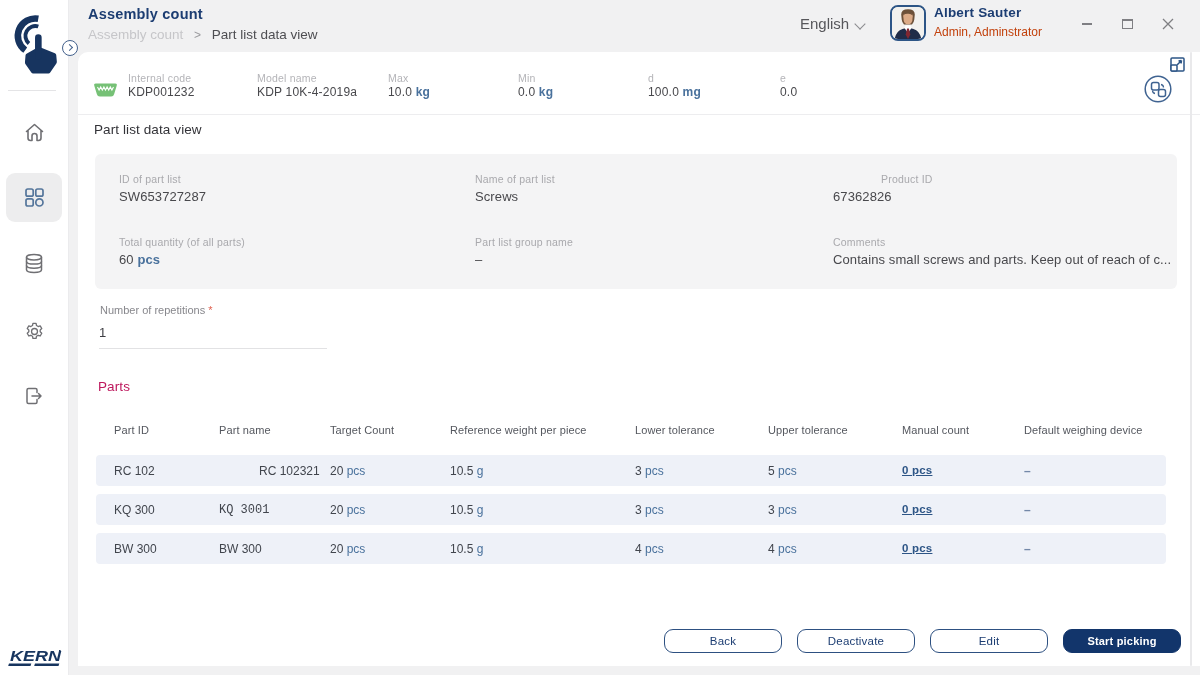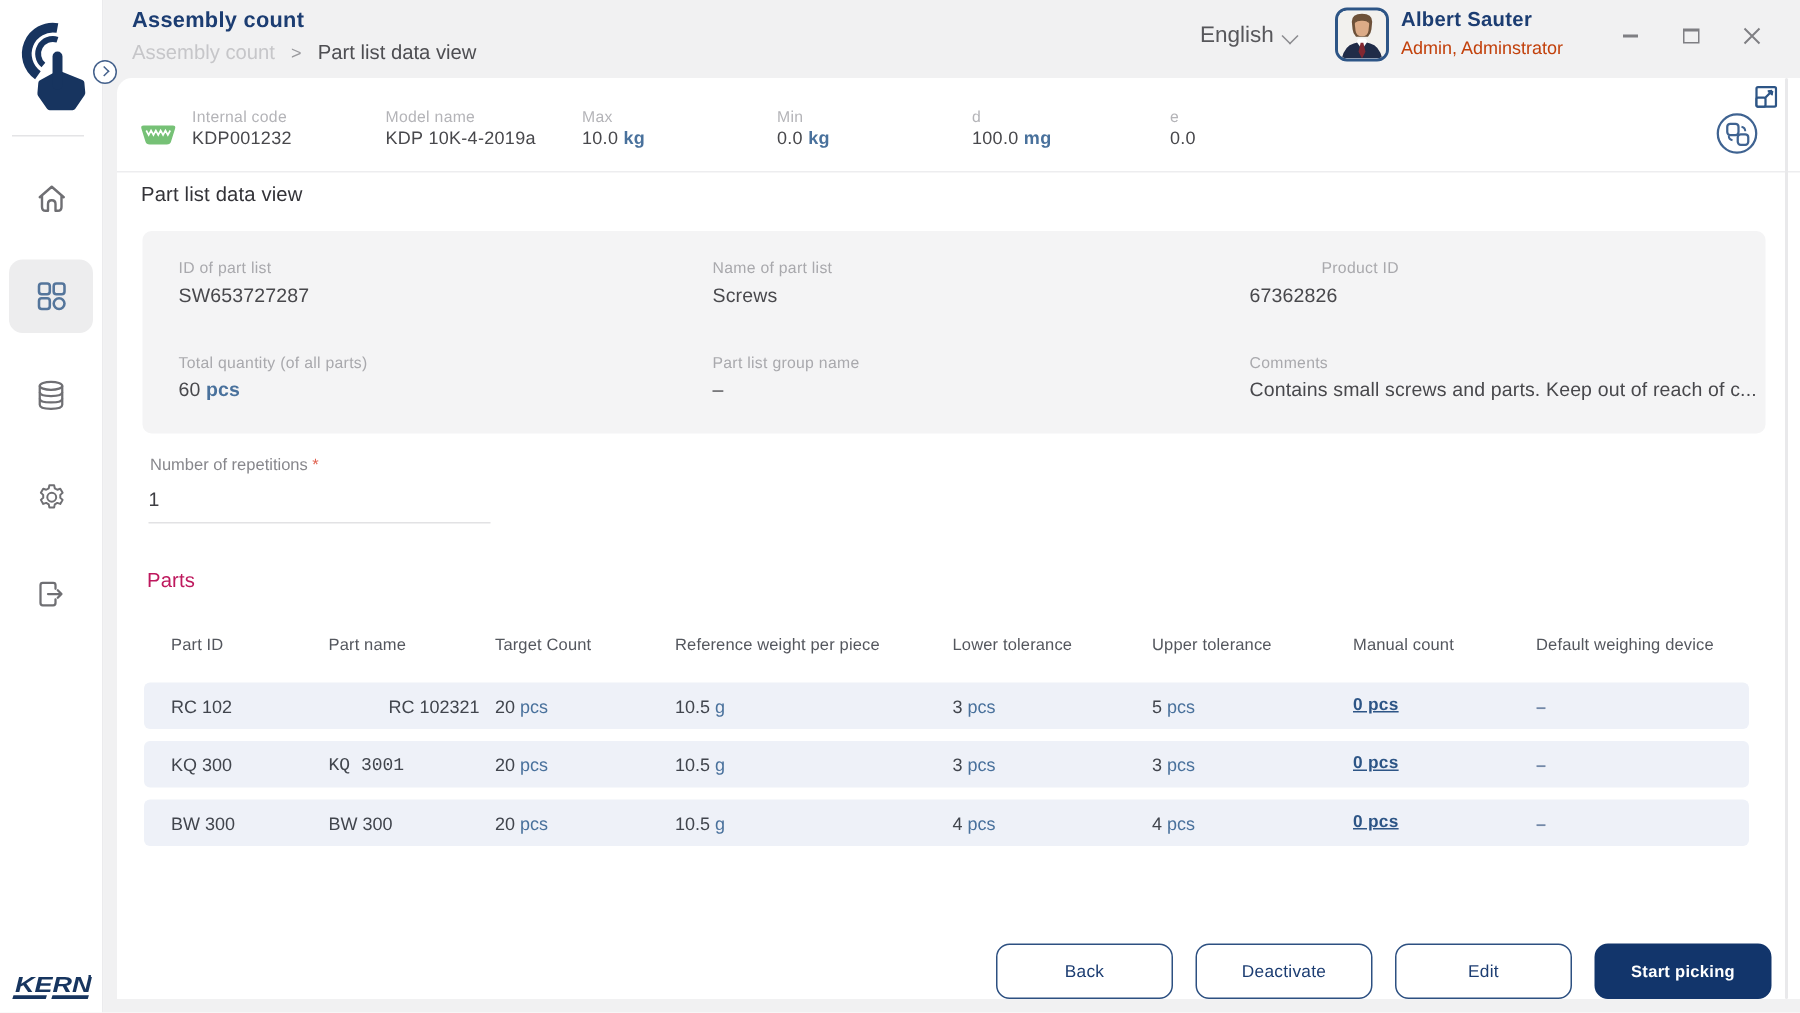--- a/index.html
+++ b/index.html
@@ -42,21 +42,21 @@
   .rep-val { left:21px; top:273px; font-size:13px; color:#3e3e43; }
   .rep-line { left:21px; top:296px; width:228px; height:1px; background:#e2e2e4; }
   .parts-title { left:20px; top:327px; font-size:13.5px; color:#be185d; letter-spacing:.1px;}
   .th { top:372px; font-size:11px; color:#54575e; letter-spacing:.1px; }
   .row { left:18px; width:1070px; height:31px; background:#eef1f8; border-radius:4px; }
   .cell { font-size:12px; color:#41454d; letter-spacing:0; }
   .cell .unit { font-weight:normal; }
   .lnk { color:#2d5586; text-decoration:underline; font-weight:bold; font-size:11.5px; letter-spacing:.2px; }
   .dash { color:#7388a8; font-weight:bold; }
   
-  .btn { top:577px; width:118px; height:37px; border:1.5px solid #2d5081; border-radius:9px; color:#1c3d72; font-size:11.5px; display:flex; align-items:center; justify-content:center; background:#fff; letter-spacing:.2px; }
+  .btn { top:577px; width:118px; height:24px; border:1.5px solid #2d5081; border-radius:9px; color:#1c3d72; font-size:11.5px; display:flex; align-items:center; justify-content:center; background:#fff; letter-spacing:.2px; }
   .btn.primary { background:#12356b; border-color:#12356b; color:#fff; font-weight:bold; font-size:11px; }
   .bottomstrip { left:69px; top:666px; width:1131px; height:9px; background:#f1f1f2; }
 </style>
 </head>
 <body>
 
   <div class="abs card">
     <div class="abs devbar"></div>
 
     <svg class="abs" style="left:15px; top:31px;" width="25" height="14" viewBox="0 0 25 14">

